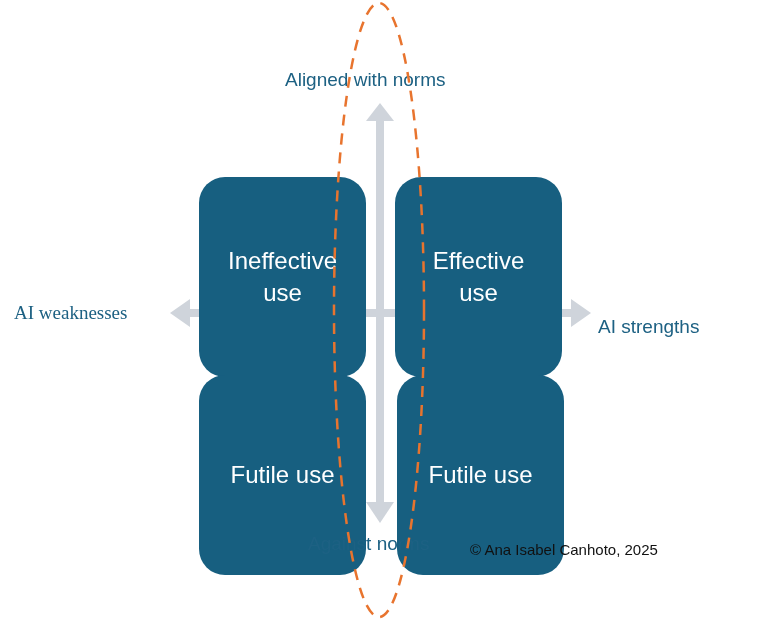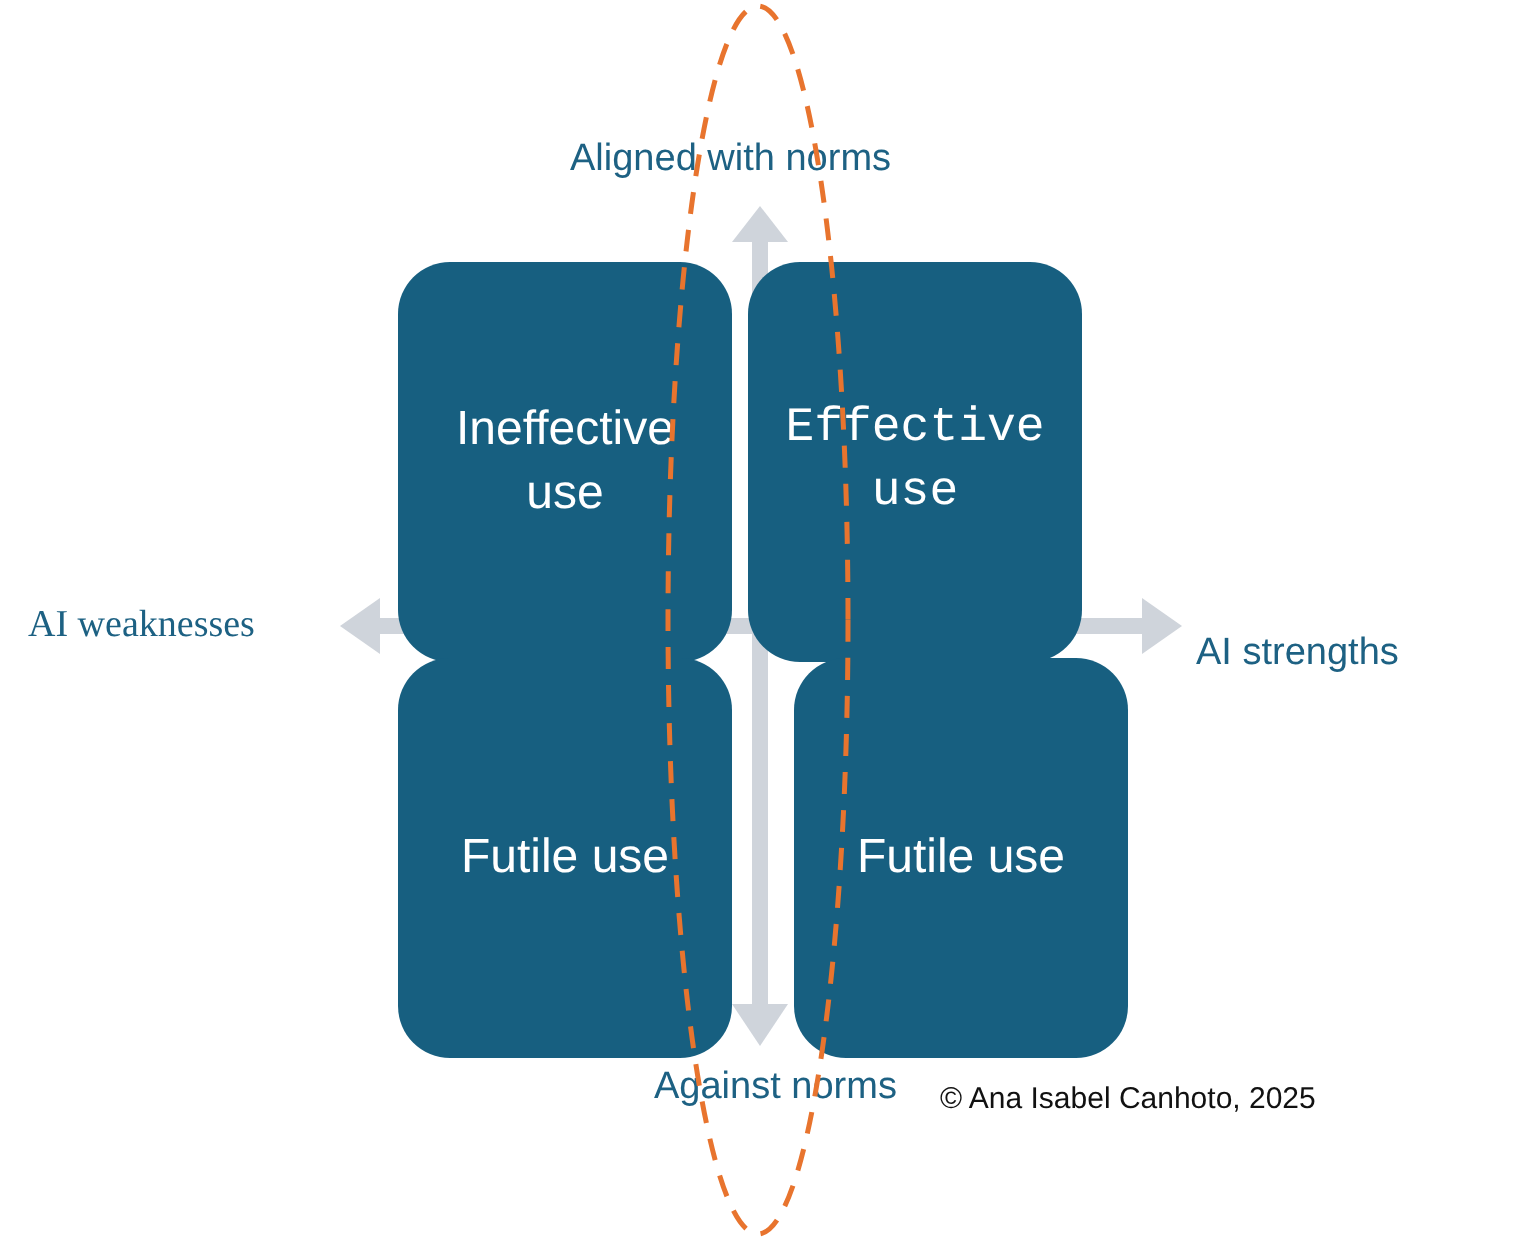--- a/index.html
+++ b/index.html
@@ -1,21 +1,21 @@
 <!DOCTYPE html>
 <html><head>
 <meta charset="utf-8">
 <style>
   html, body { margin: 0; padding: 0; background: #ffffff; }
   body { width: 770px; height: 622px; position: relative; overflow: hidden;
          font-family: "Liberation Sans", "DejaVu Sans", sans-serif; }
   svg.arrows { position: absolute; left: 0; top: 0; }
   .quad { position: absolute; width: 167px; height: 200px; border-radius: 26px;
           background: #175f80; color: #ffffff; display: flex; align-items: center;
-          justify-content: center; text-align: center; font-size: 24px; line-height: 32px; }
+          justify-content: center; text-align: center; font-size: 24px; line-height: 32px; margin-top: 46px; }
   .quad span { display: block; white-space: pre-line; }
   .axis-label { position: absolute; color: #1d6183; font-size: 19px; white-space: nowrap; }
   .copyright { position: absolute; color: #111111; font-size: 15px; white-space: nowrap; }
   svg.overlay { position: absolute; left: 0; top: 0; pointer-events: none; }
 </style>
 </head>
 <body>
 
 <svg class="arrows" width="770" height="622">
 
@@ -29,33 +29,33 @@
     <rect x="376" y="119" width="8" height="386" fill="#cfd4db"></rect>
     <polygon points="380,103 366,121 394,121" fill="#cfd4db"></polygon>
     <polygon points="380,523 366,502 394,502" fill="#cfd4db"></polygon>
   </g>
 </svg>
 
 <div class="quad" style="left:199px; top:131px;">
   <span>Ineffective
 use</span>
 </div>
-<div class="quad" style="left:374px; top:131px;font-family:Liberation Mono, monospace;">
+<div class="quad" style="left:395px; top:131px;">
   <span>Effective
 use</span>
 </div>
 <div class="quad" style="left:199px; top:329px;text-align:center;">
   <span>Futile use</span>
 </div>
 <div class="quad" style="left:397px; top:329px;">
   <span>Futile use</span>
 </div>
 
 <div class="axis-label" style="left:285px; top:69px;">Aligned with norms</div>
-<div class="axis-label" style="left:308px; top:533px;margin-left:19px;">Against norms</div>
+<div class="axis-label" style="left:308px; top:533px;">Against norms</div>
 <div class="axis-label" style="left:14px; top:302px;font-family:Liberation Serif, serif;">AI weaknesses</div>
 <div class="axis-label" style="left:598px; top:316px;">AI strengths</div>
 
 <div class="copyright" style="left:452px; top:541px;margin-left:18px;">© Ana Isabel Canhoto, 2025</div>
 
 <svg class="overlay" width="770" height="622">
   <ellipse cx="379" cy="310" rx="45" ry="307" fill="none" stroke="#e8742e" stroke-width="2.5" stroke-dasharray="11 8"></ellipse>
 </svg>
 
 </body></html>

